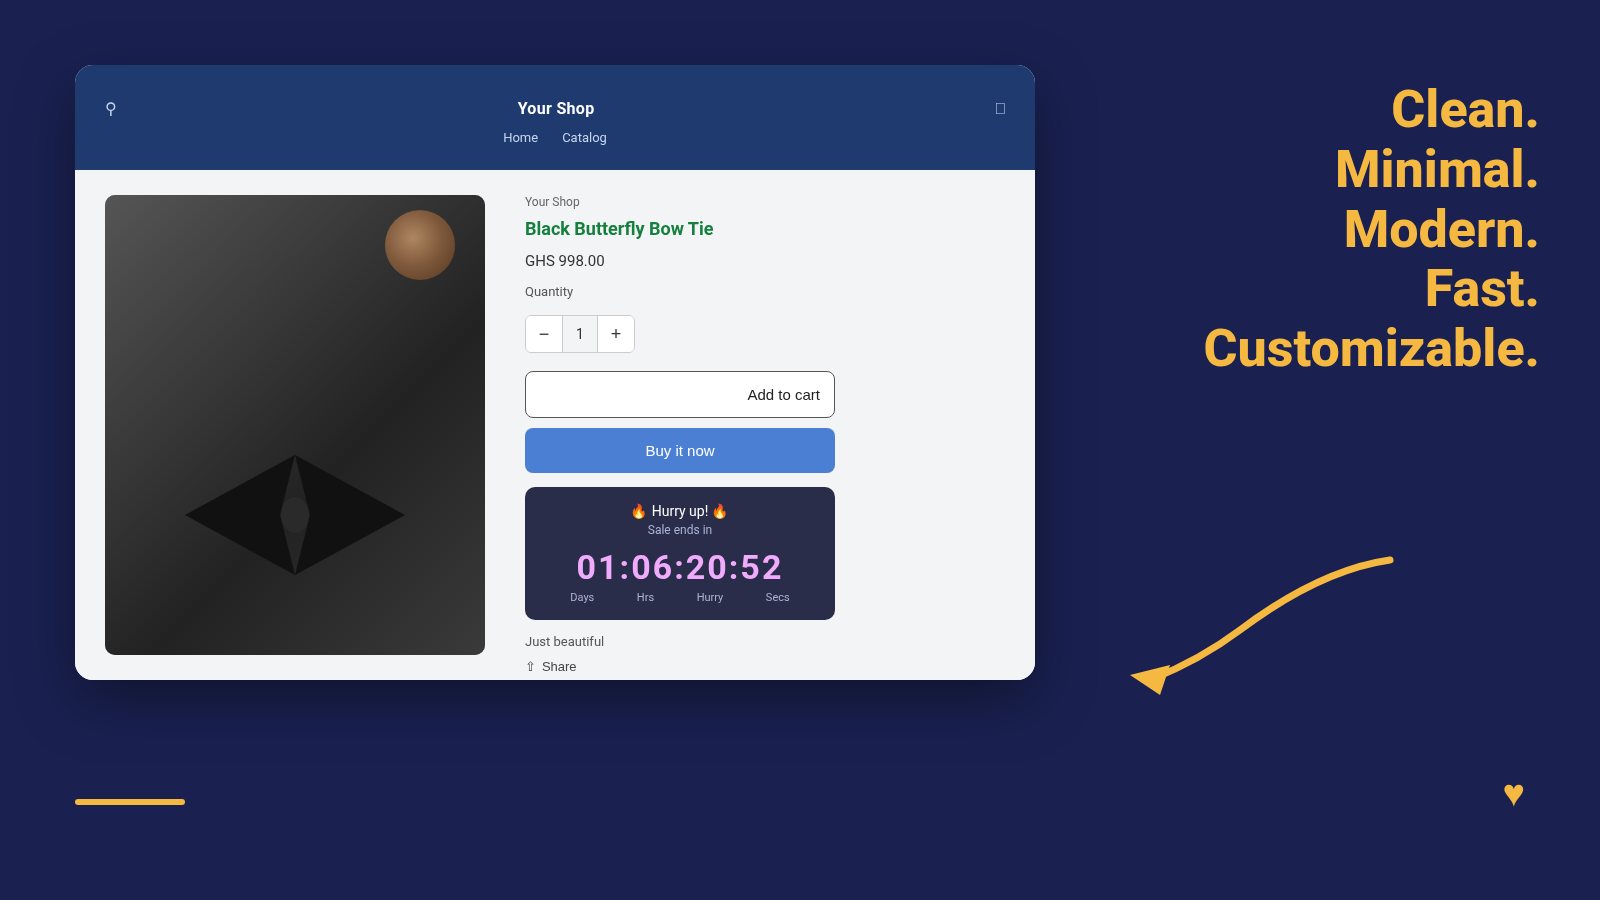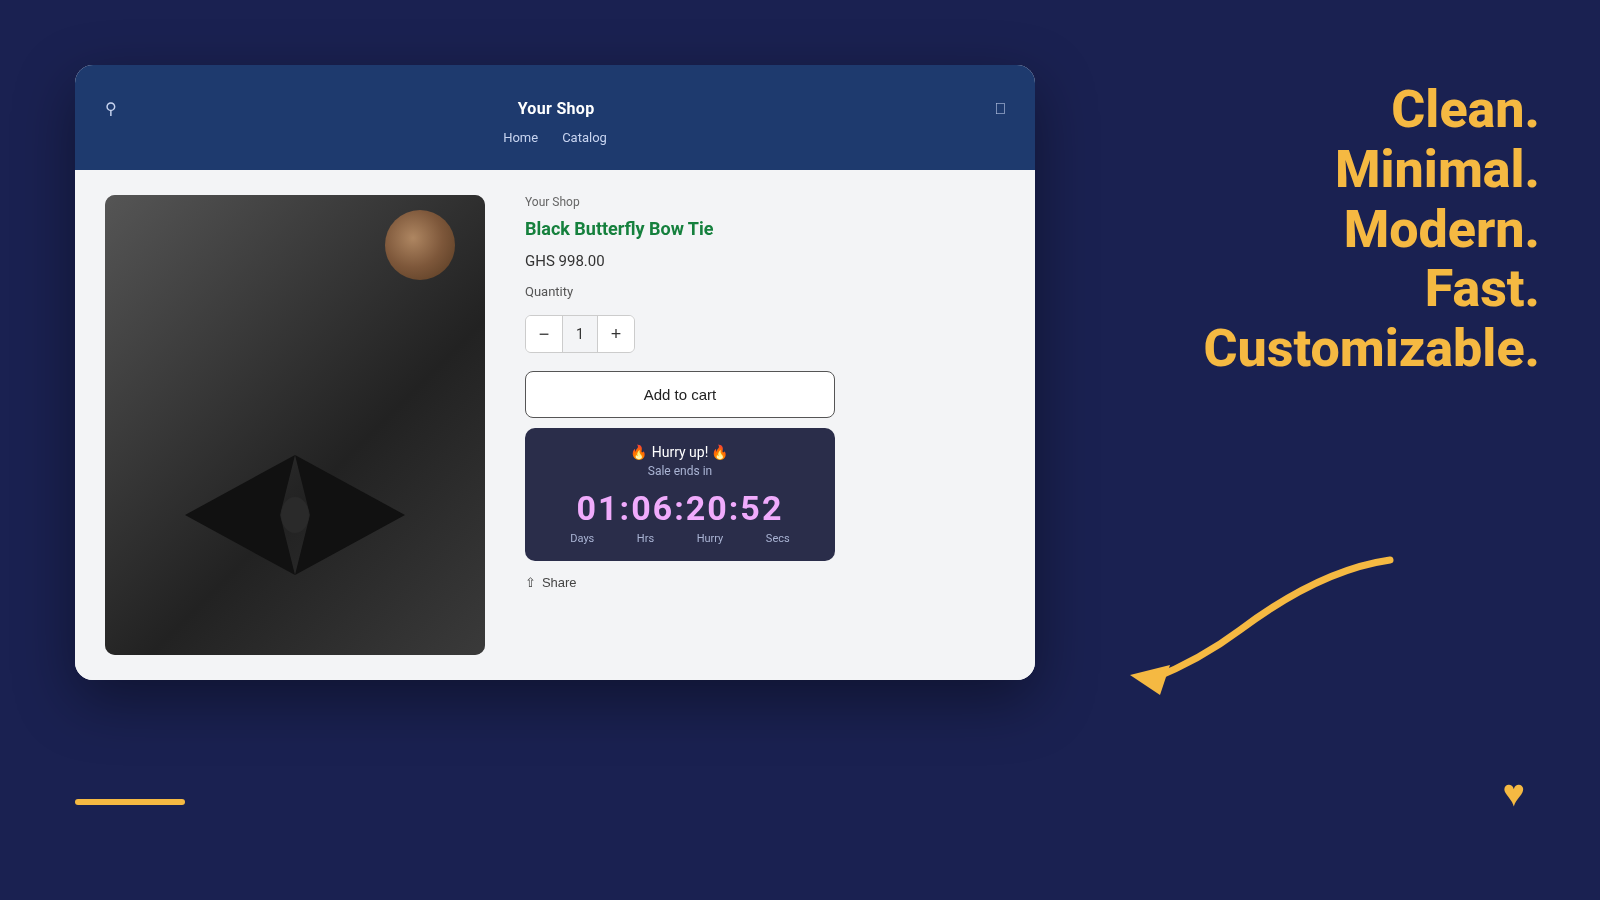--- a/index.html
+++ b/index.html
@@ -182,20 +182,21 @@
       max-width: 310px;
       padding: 14px;
       background: white;
       border: 1.5px solid #555;
       border-radius: 8px;
       font-size: 15px;
       cursor: pointer;
       color: #222;
       margin-bottom: 10px;
       display: block;
+      text-align: right;
     }
 
     .btn-buy-now {
       width: 100%;
       max-width: 310px;
       padding: 14px;
       background: #4a7fd4;
       border: none;
       border-radius: 8px;
       font-size: 15px;
@@ -355,33 +356,35 @@
       <div class="product-price">GHS 998.00</div>
 
       <div class="quantity-label">Quantity</div>
       <div class="quantity-control">
         <button class="qty-btn">−</button>
         <span class="qty-value">1</span>
         <button class="qty-btn">+</button>
       </div>
 
       <button class="btn-add-to-cart">Add to cart</button>
+      <button class="btn-buy-now">Buy it now</button>
 
       <div class="countdown-box">
         <div class="countdown-hurry">🔥 Hurry up! 🔥</div>
         <div class="countdown-subtitle">Sale ends in</div>
         <div class="countdown-time">01:06:20:52</div>
         <div class="countdown-labels">
           <span class="countdown-label">Days</span>
           <span class="countdown-label">Hrs</span>
           <span class="countdown-label">Hurry</span>
           <span class="countdown-label">Secs</span>
         </div>
       </div>
 
+      <div class="product-desc">Just beautiful</div>
 
       <button class="share-btn">
         <span>⇧</span>
         <span>Share</span>
       </button>
     </div>
   </div>
 </div>
 
 <div class="tagline">

